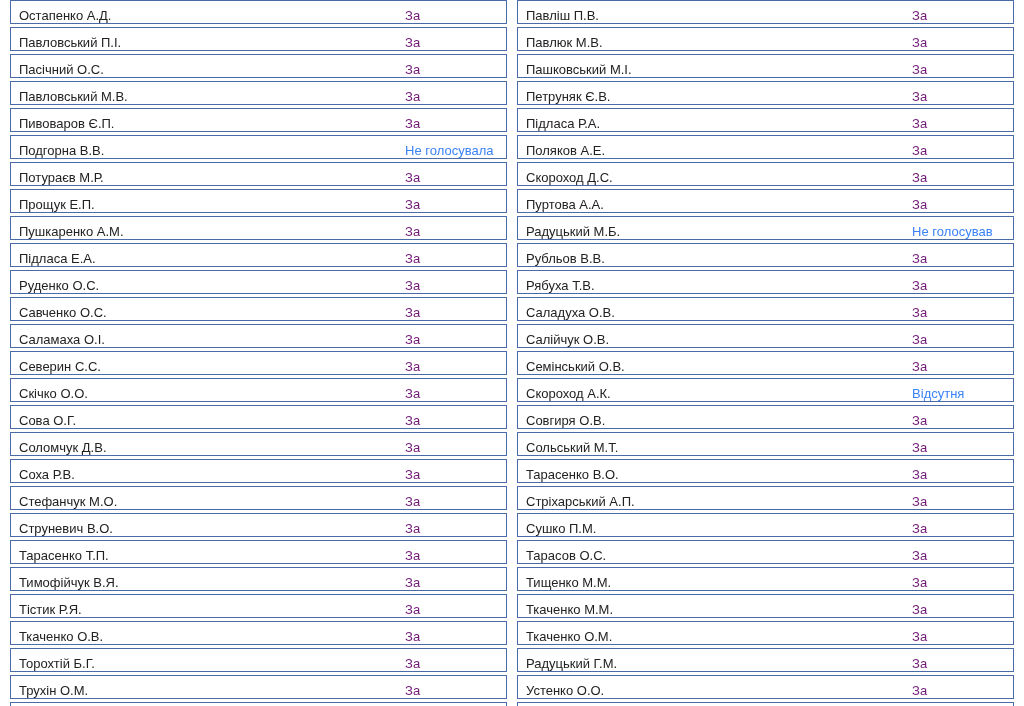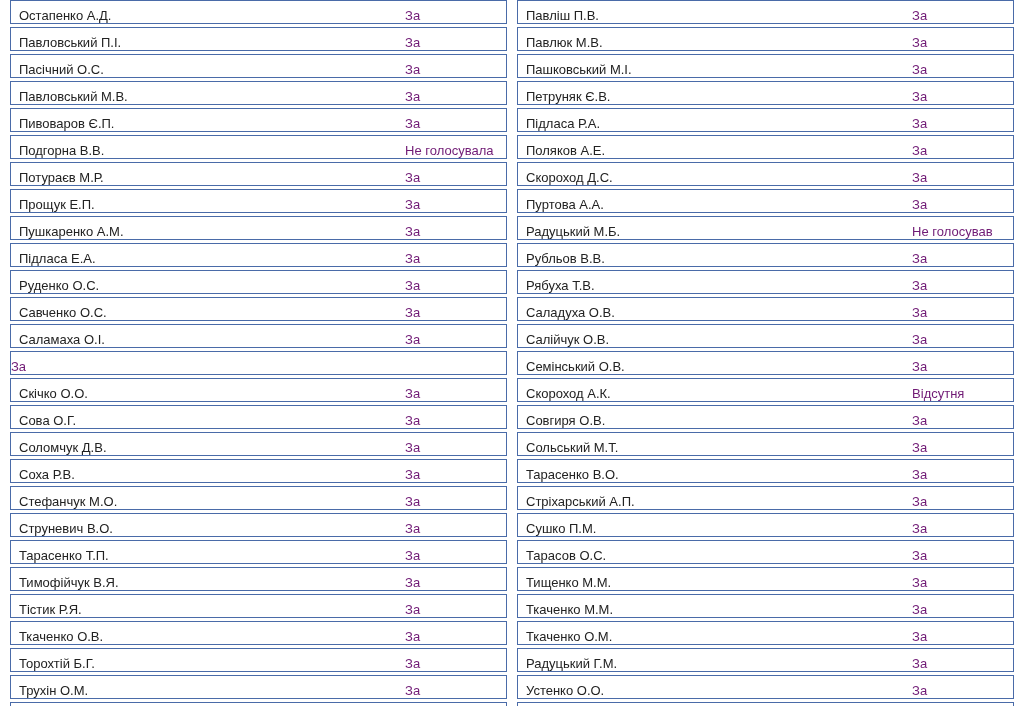--- a/index.html
+++ b/index.html
@@ -27,21 +27,21 @@
     }
     .name-cell {
       flex: 0 0 78%;
       padding-left: 8px;
       color: #222;
       white-space: nowrap;
       overflow: hidden;
     }
     .vote-cell {
       flex: 0 0 22%;
-      color: #701a75;
+      color: #3b82f6;
       white-space: nowrap;
     }
     .vote-za {
       color: #701a75;
     }
   </style>
 </head>
 <body>
 
 <div class="container">
@@ -92,20 +92,21 @@
       </div>
       <div class="row">
         <div class="name-cell">Савченко О.С.</div>
         <div class="vote-cell vote-za">За</div>
       </div>
       <div class="row">
         <div class="name-cell">Саламаха О.І.</div>
         <div class="vote-cell vote-za">За</div>
       </div>
       <div class="row">
+        <div class="name-cell">Северин С.С.</div>
         <div class="vote-cell vote-za">За</div>
       </div>
       <div class="row">
         <div class="name-cell">Скічко О.О.</div>
         <div class="vote-cell vote-za">За</div>
       </div>
       <div class="row">
         <div class="name-cell">Сова О.Г.</div>
         <div class="vote-cell vote-za">За</div>
       </div>

